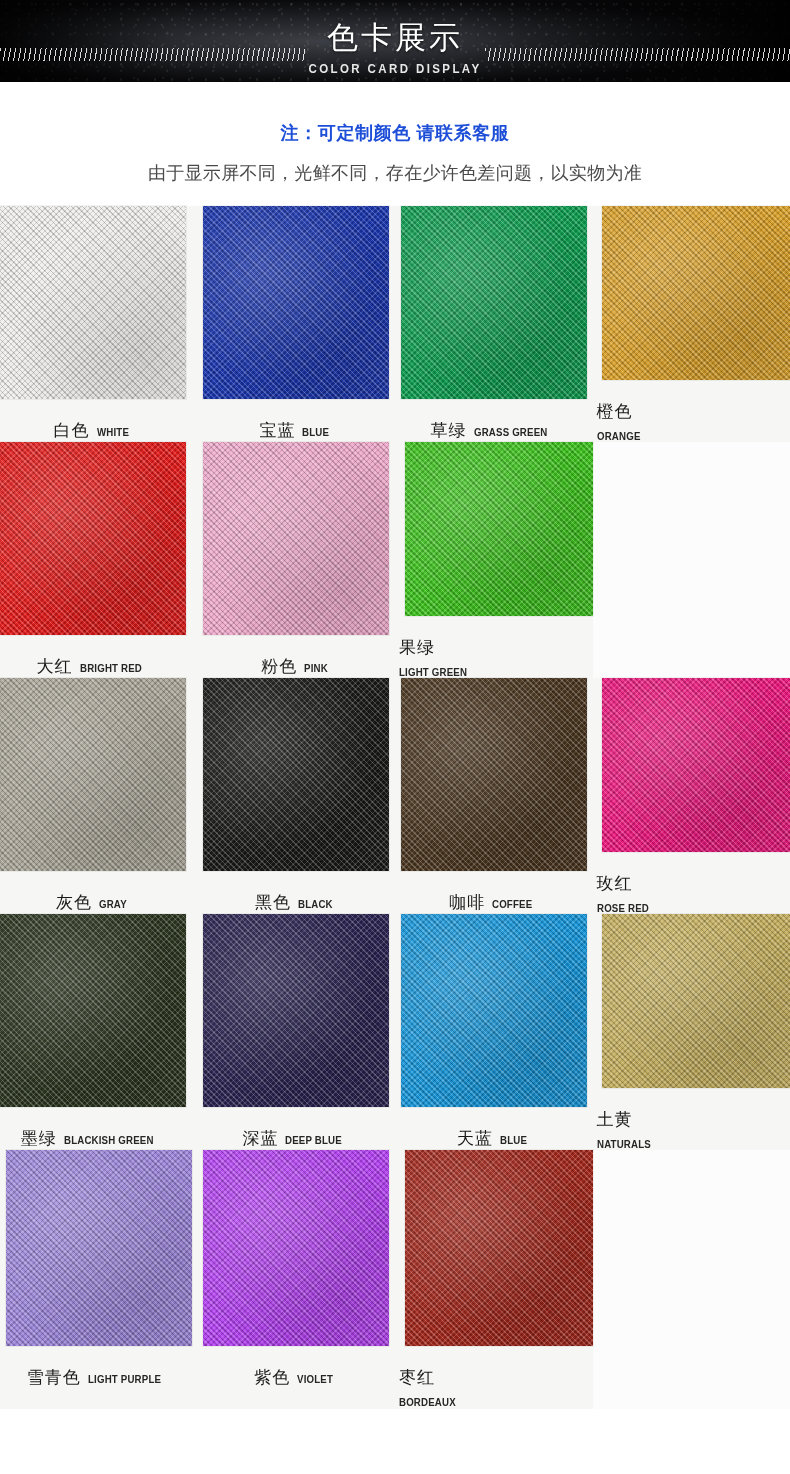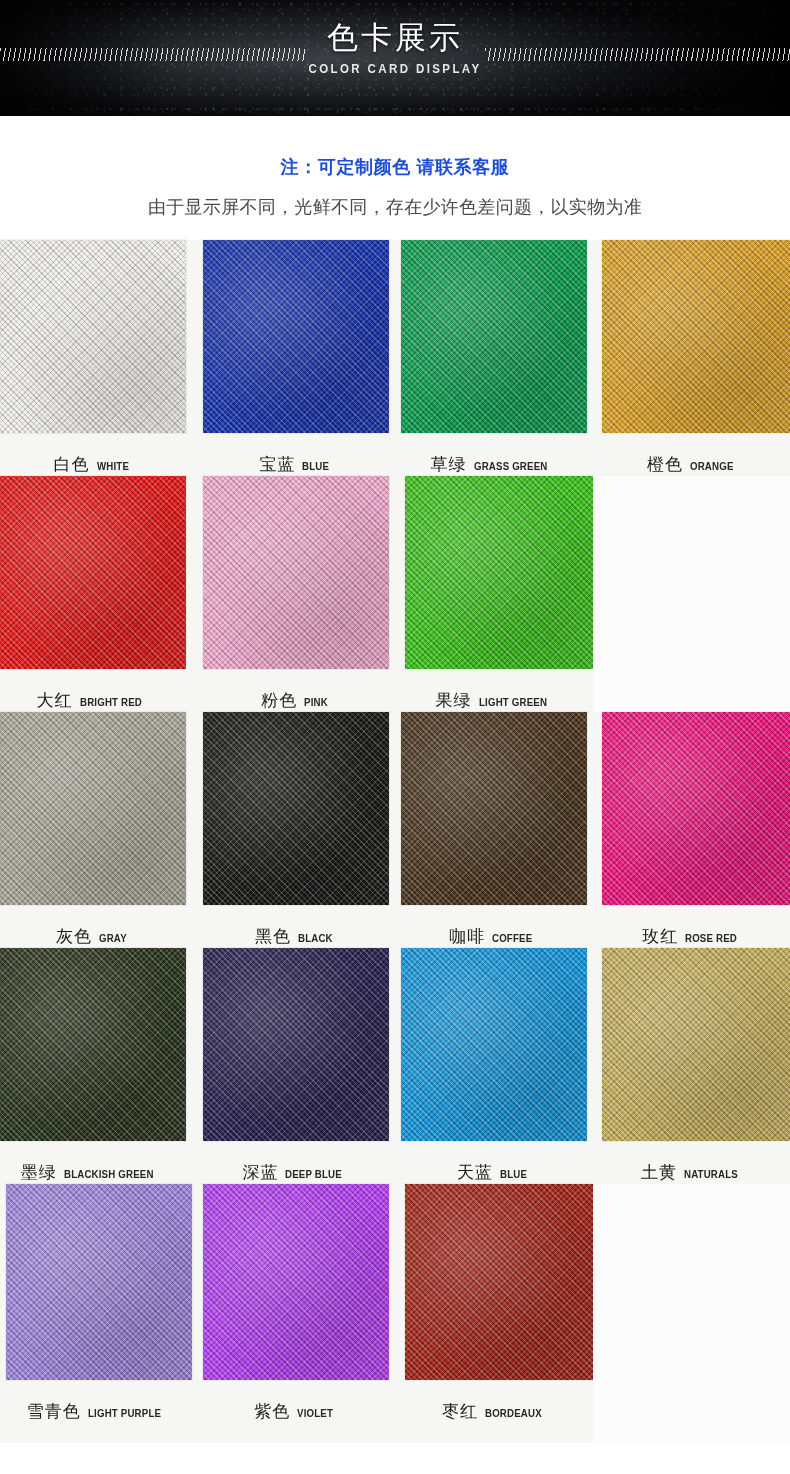--- a/index.html
+++ b/index.html
@@ -7,21 +7,21 @@
     width:790px; height:1474px;
     background:#ffffff;
     font-family:"Liberation Sans", sans-serif;
     overflow:hidden;
   }
   #page { position:relative; width:790px; height:1474px; background:#ffffff; }
 
   
   .banner {
     position:relative;
-    width:790px; height:116px;
+    width:790px; height:82px;
     background:#111214;
     overflow:hidden;
   }
   .banner-tex {
     position:absolute; inset:0;
     background-color:#15161a;
     background-image:
       radial-gradient(circle at 12% 30%, rgba(255,255,255,.10) 0 1px, transparent 1.4px),
       radial-gradient(circle at 27% 72%, rgba(255,255,255,.09) 0 1px, transparent 1.4px),
       radial-gradient(circle at 44% 18%, rgba(255,255,255,.085) 0 1px, transparent 1.4px),
@@ -105,21 +105,21 @@
       radial-gradient(ellipse at 78% 78%, rgba(0,0,0,.13), rgba(0,0,0,0) 66%);
     mix-blend-mode:normal;
   }
   .label {
     width:100%;
     display:flex; align-items:baseline; justify-content:center;
     gap:7px;
     padding-top:12px;
   }
   .cell.edge-left  .label { justify-content:center; padding-right:11px; }
-  .cell.edge-right .label { justify-content:center; padding-left:4px; }
+  .cell.edge-right .label { justify-content:center; padding-left:4px;flex-direction:column; }
   .lab-cn {
     font-size:17px; color:#1a1a1a; letter-spacing:1px; font-weight:400; white-space:nowrap;
   }
   .lab-en {
     font-size:11px; color:#262626; font-weight:700; letter-spacing:.2px;
     transform:scaleX(.88); transform-origin:left center; white-space:nowrap;
   }
 </style>
 </head>
 <body>

